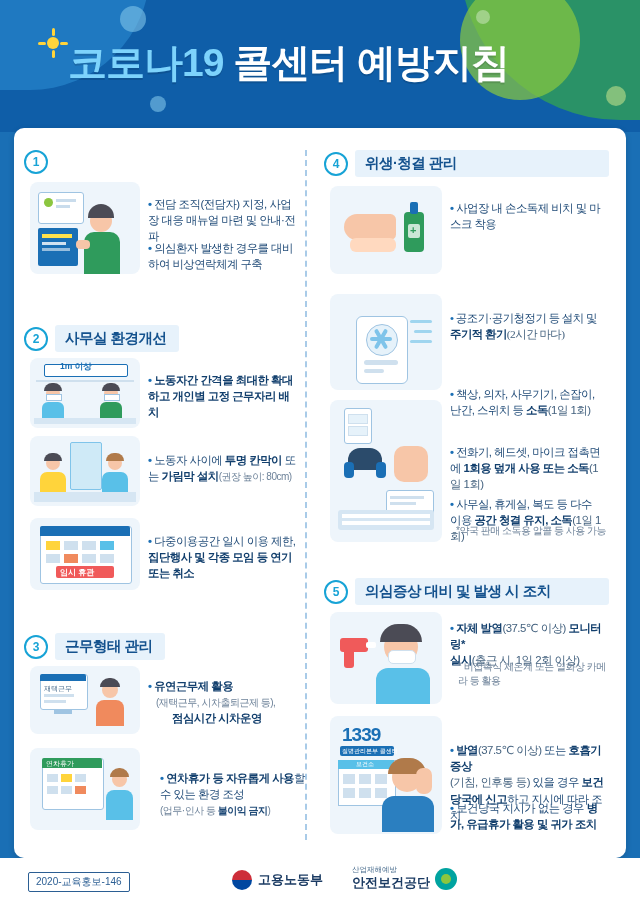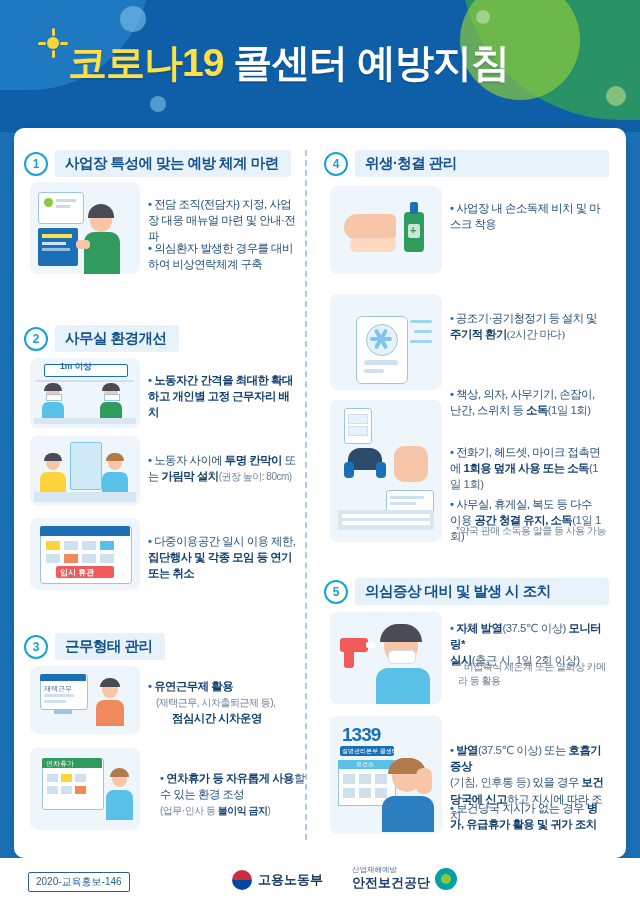--- a/index.html
+++ b/index.html
@@ -31,21 +31,21 @@
   .v4{right:150px;top:10px;width:14px;height:14px;background:#ffffff;opacity:.35;}
   .sun{position:absolute;left:40px;top:30px;width:26px;height:26px;}
   .sun .core{position:absolute;left:7px;top:7px;width:12px;height:12px;background:#ffd43b;border-radius:50%;}
   .sun i{position:absolute;background:#ffd43b;border-radius:2px;}
   .title{
     position:absolute;left:68px;top:36px;
     font-size:39px;font-weight:bold;color:#ffffff;letter-spacing:-1px;
     text-shadow:0 2px 0 rgba(0,0,0,.12);
     white-space:nowrap;
   }
-  .title .hl{color:#fde047;}
+  .title .hl{color:#7dd3fc;}
   
   .panel{
     position:absolute;left:14px;top:128px;width:612px;height:730px;
     background:#ffffff;border-radius:10px;
     box-shadow:0 2px 6px rgba(0,0,0,.15);
   }
   .divider{
     position:absolute;left:305px;top:150px;width:0;height:690px;
     border-left:2px dashed #a9cbe8;
   }
@@ -113,21 +113,20 @@
     <div class="title">
       <span class="hl">코로나19</span><span> 콜센터 예방지침</span>
     </div>
   </div>
 
   <div class="panel"></div>
   <div class="divider"></div>
 
   <div class="sec" style="left:24px;top:150px;">
     <div class="num">1</div>
-    <div class="sec-title">사업장 특성에 맞는 예방 체계 마련</div>
   </div>
 
   <div class="card" style="left:30px;top:182px;width:110px;height:92px;">
     <div class="rect" style="left:8px;top:10px;width:44px;height:30px;background:#ffffff;border:1.5px solid #9fc4e2;border-radius:3px;"></div>
     <div class="circ" style="left:14px;top:16px;width:9px;height:9px;background:#8cc63f;"></div>
     <div class="rect" style="left:26px;top:17px;width:20px;height:3px;background:#c9dcec;"></div>
     <div class="rect" style="left:26px;top:23px;width:14px;height:3px;background:#c9dcec;"></div>
     <div class="rect" style="left:8px;top:46px;width:40px;height:38px;background:#1a6fb5;border-radius:2px;"></div>
     <div class="rect" style="left:12px;top:52px;width:30px;height:4px;background:#ffe14d;"></div>
     <div class="rect" style="left:12px;top:60px;width:24px;height:3px;background:#ffffff;opacity:.8;"></div>

